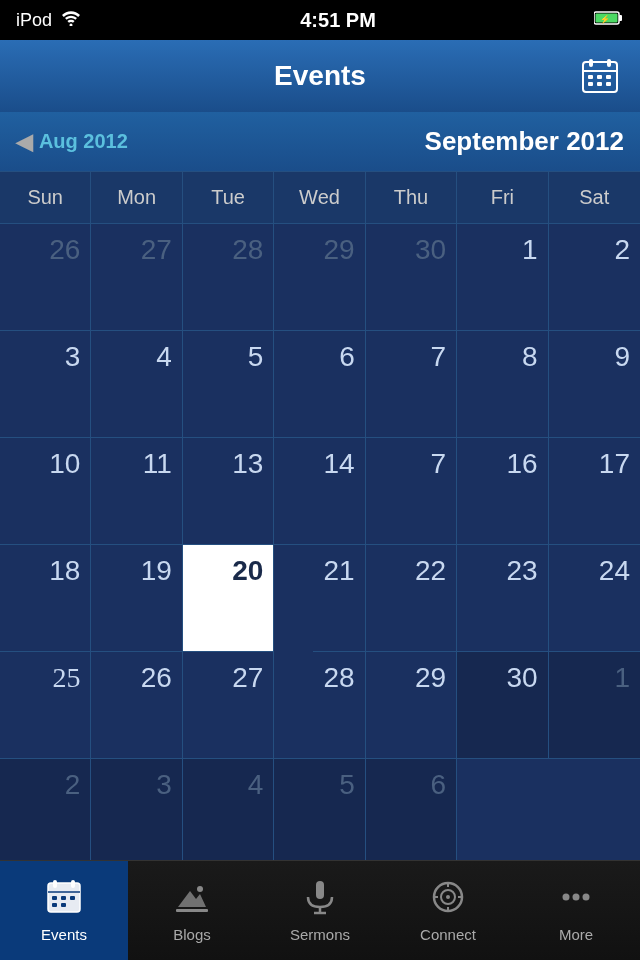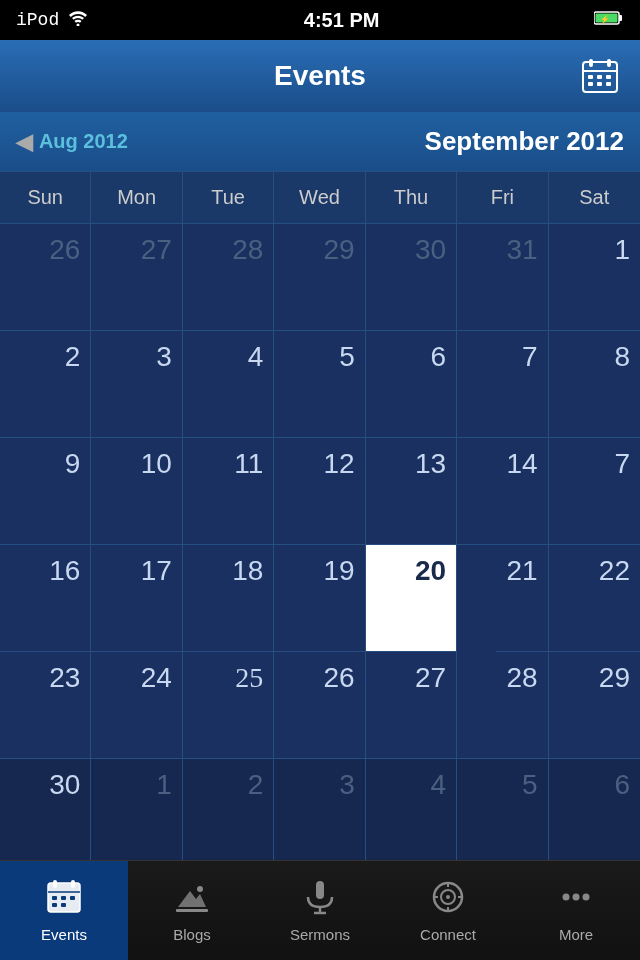--- a/index.html
+++ b/index.html
@@ -17,21 +17,21 @@
       height: 40px;
       background: #000;
       display: flex;
       align-items: center;
       justify-content: space-between;
       padding: 0 16px;
       color: #fff;
       font-size: 18px;
       font-weight: 500;
     }
-    .status-left { display: flex; align-items: center; gap: 8px; font-family: Liberation Mono, monospace; }
+    .status-left { display: flex; align-items: center; gap: 8px; }
     .status-center { font-size: 20px; font-weight: 600; }
     .status-right { display: flex; align-items: center; gap: 6px; }
 
     
     #header {
       width: 640px;
       height: 72px;
       background: linear-gradient(to bottom, #2a6db5, #1a4d8a);
       display: flex;
       align-items: center;
@@ -255,23 +255,20 @@
         </div>
         <div class="cal-cell other-month" style="height: 107px;">
           <span class="day-num">28</span>
         </div>
         <div class="cal-cell other-month" style="height: 107px;">
           <span class="day-num">29</span>
         </div>
         <div class="cal-cell other-month" style="height: 107px;">
           <span class="day-num">30</span>
         </div>
-        <div class="cal-cell other-month" style="height: 107px;">
-          <span class="day-num">31</span>
-        </div>
         <div class="cal-cell current-month" style="height: 107px;">
           <span class="day-num">1</span>
         </div>
         <div class="cal-cell current-month" style="height: 107px;">
           <span class="day-num">2</span>
         </div>
         <div class="cal-cell current-month" style="height: 107px;">
           <span class="day-num">3</span>
         </div>
         <div class="cal-cell current-month" style="height: 107px;">
@@ -290,23 +287,20 @@
           <span class="day-num">8</span>
         </div>
         <div class="cal-cell current-month" style="height: 107px;">
           <span class="day-num">9</span>
         </div>
         <div class="cal-cell current-month" style="height: 107px;">
           <span class="day-num">10</span>
         </div>
         <div class="cal-cell current-month" style="height: 107px;">
           <span class="day-num">11</span>
-        </div>
-        <div class="cal-cell current-month" style="height: 107px;">
-          <span class="day-num">12</span>
         </div>
         <div class="cal-cell current-month" style="height: 107px;">
           <span class="day-num">13</span>
         </div>
         <div class="cal-cell current-month" style="height: 107px;">
           <span class="day-num">14</span>
         </div>
         <div class="cal-cell current-month" style="height: 107px;">
           <span class="day-num">7</span>
         </div>

